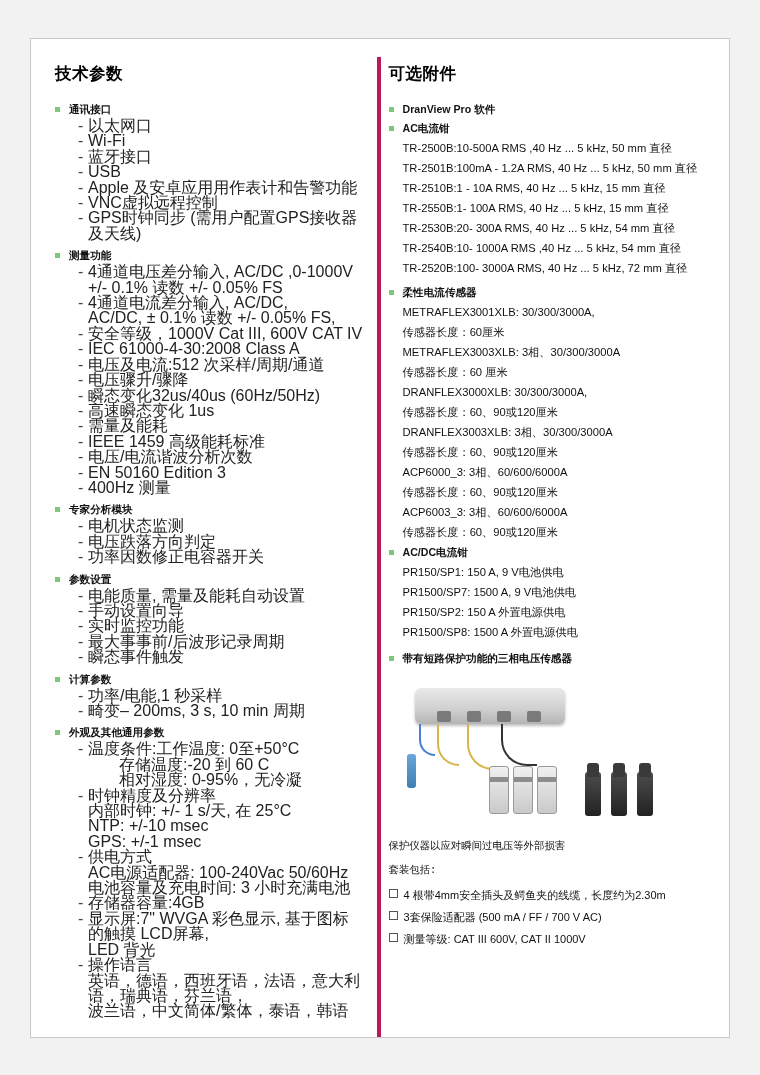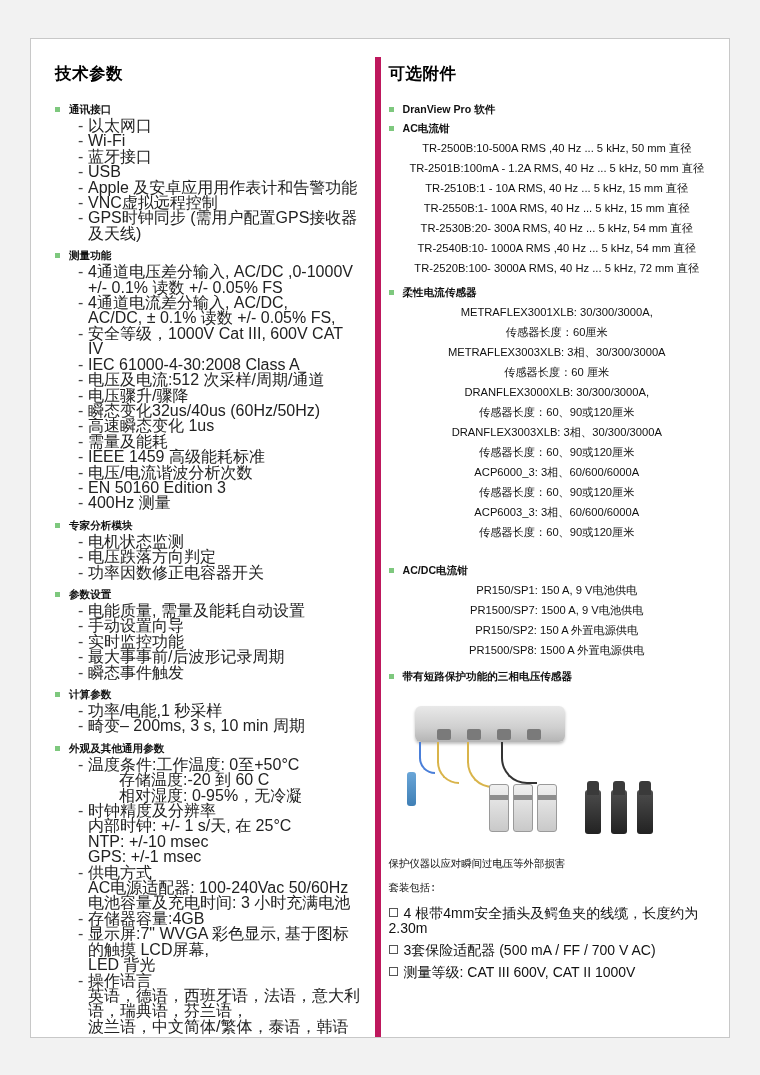--- a/index.html
+++ b/index.html
@@ -31,21 +31,21 @@
     box-sizing: border-box;
     display: flex;
     padding: 18px 0 0 0;
   }
   .col {
     box-sizing: border-box;
   }
   .col-left {
     width: 350px;
     padding: 0 14px 0 24px;
-    border-right: 6px solid #be185d;
+    border-right: 4px solid #be185d;
   }
   .col-right {
     width: 349px;
     padding: 0 18px 0 8px;
   }
   h2.section-title {
     font-size: 16.5px;
     font-weight: bold;
     margin: 6px 0 16px 0;
     letter-spacing: 0.5px;
@@ -106,24 +106,23 @@
     font-size: 10.6px;
     line-height: 16px;
     padding-left: 14px;
     margin-bottom: 2px;
     color: #111;
   }
   .entry.big {
     font-size: 11.2px;
     line-height: 19px;
     margin-bottom: 1px;
-    text-align: center;
   }
   .checkline {
-    font-size: 14px;
+    font-size: 11px;
     line-height: 15px;
     margin-bottom: 7px;
     color: #111;
   }
   .checkbox {
     display: inline-block;
     width: 7px;
     height: 7px;
     border: 1px solid #555;
     margin-right: 6px;
@@ -335,21 +334,21 @@
         <div class="entry big">传感器长度：60 厘米</div>
         <div class="entry big">DRANFLEX3000XLB:  30/300/3000A,</div>
         <div class="entry big">传感器长度：60、90或120厘米</div>
         <div class="entry big">DRANFLEX3003XLB:  3相、30/300/3000A</div>
         <div class="entry big">传感器长度：60、90或120厘米</div>
         <div class="entry big">ACP6000_3: 3相、60/600/6000A</div>
         <div class="entry big">传感器长度：60、90或120厘米</div>
         <div class="entry big">ACP6003_3: 3相、60/600/6000A</div>
         <div class="entry big">传感器长度：60、90或120厘米</div>
 
-        <li class="bullet" style="margin-top:20px">
+        <li class="bullet" style="margin-top:2px">
           <span>AC/DC电流钳</span>
         </li>
         <div class="entry big">PR150/SP1: 150 A, 9 V电池供电</div>
         <div class="entry big">PR1500/SP7: 1500 A, 9 V电池供电</div>
         <div class="entry big">PR150/SP2: 150 A 外置电源供电</div>
         <div class="entry big">PR1500/SP8: 1500 A 外置电源供电</div>
 
         <li class="bullet" style="margin-top:8px">
           <span>带有短路保护功能的三相电压传感器</span>
         </li>

